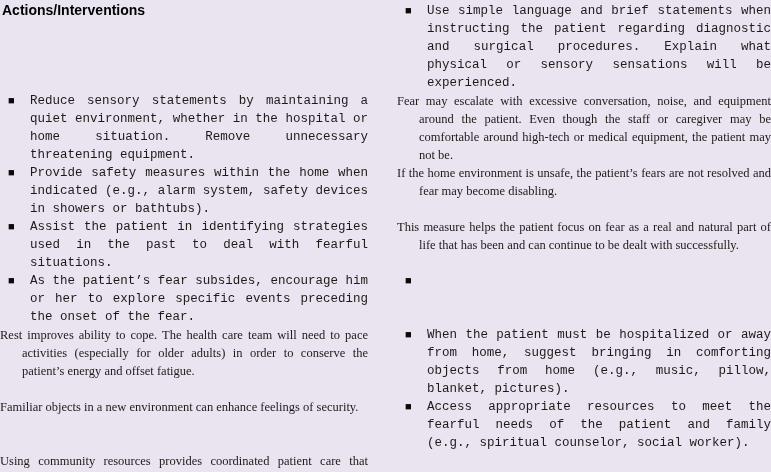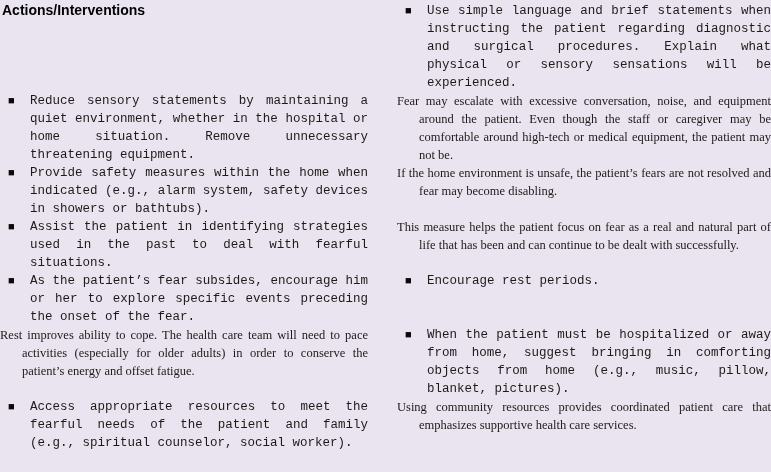--- a/index.html
+++ b/index.html
@@ -87,28 +87,28 @@
     </div>
     <div class="rationale-cell">This measure helps the patient focus on fear as a real and natural part of life that has been and can continue to be dealt with successfully.</div>
 
     <div class="action-cell">
       <span class="bullet">■</span>
       <p class="action-text">As the patient’s fear subsides, encourage him or her to explore specific events preceding the onset of the fear.</p>
     </div>
 
     <div class="action-cell">
       <span class="bullet">■</span>
-      <p class="action-text">Encourage rest periods.</p>
     </div>
     <div class="rationale-cell">Rest improves ability to cope. The health care team will need to pace activities (especially for older adults) in order to conserve the patient’s energy and offset fatigue.</div>
 
     <div class="action-cell">
       <span class="bullet">■</span>
       <p class="action-text">When the patient must be hospitalized or away from home, suggest bringing in comforting objects from home (e.g., music, pillow, blanket, pictures).</p>
     </div>
+    <div class="rationale-cell">Familiar objects in a new environment can enhance feelings of security.</div>
 
     <div class="action-cell">
       <span class="bullet">■</span>
       <p class="action-text">Access appropriate resources to meet the fearful needs of the patient and family (e.g., spiritual counselor, social worker).</p>
     </div>
     <div class="rationale-cell">Using community resources provides coordinated patient care that emphasizes supportive health care services.</div>
 
   </div>
 </div>
 

